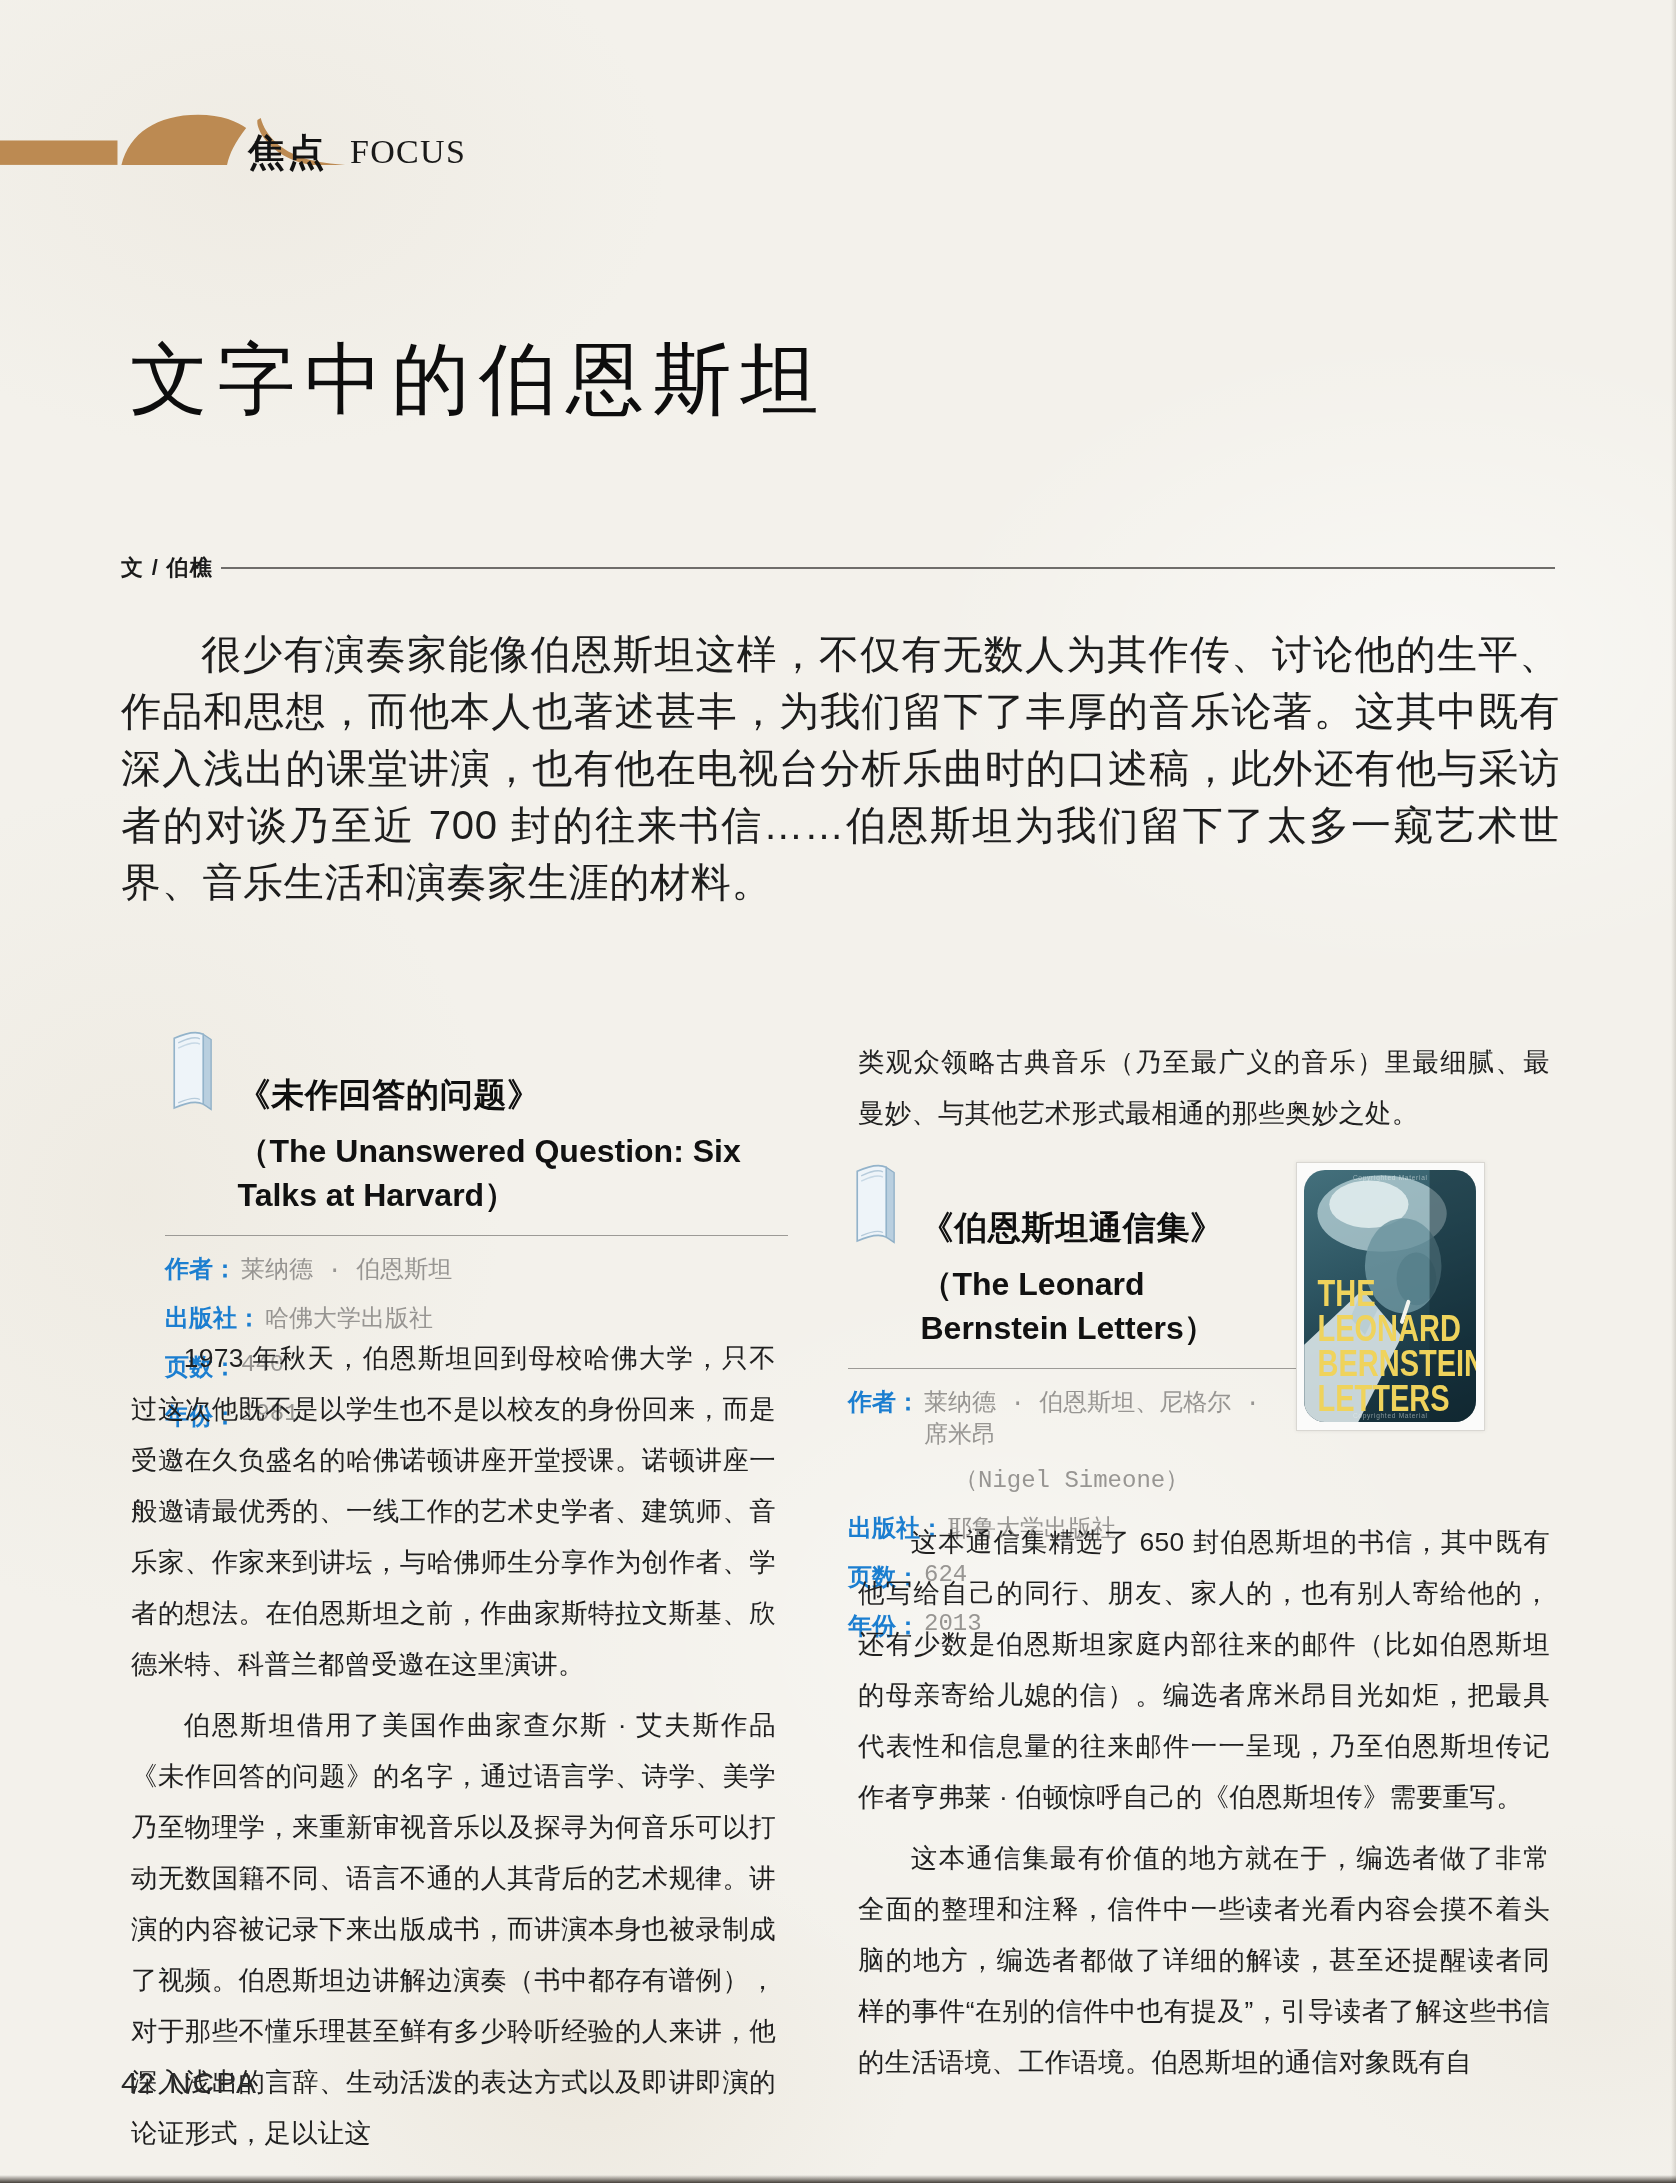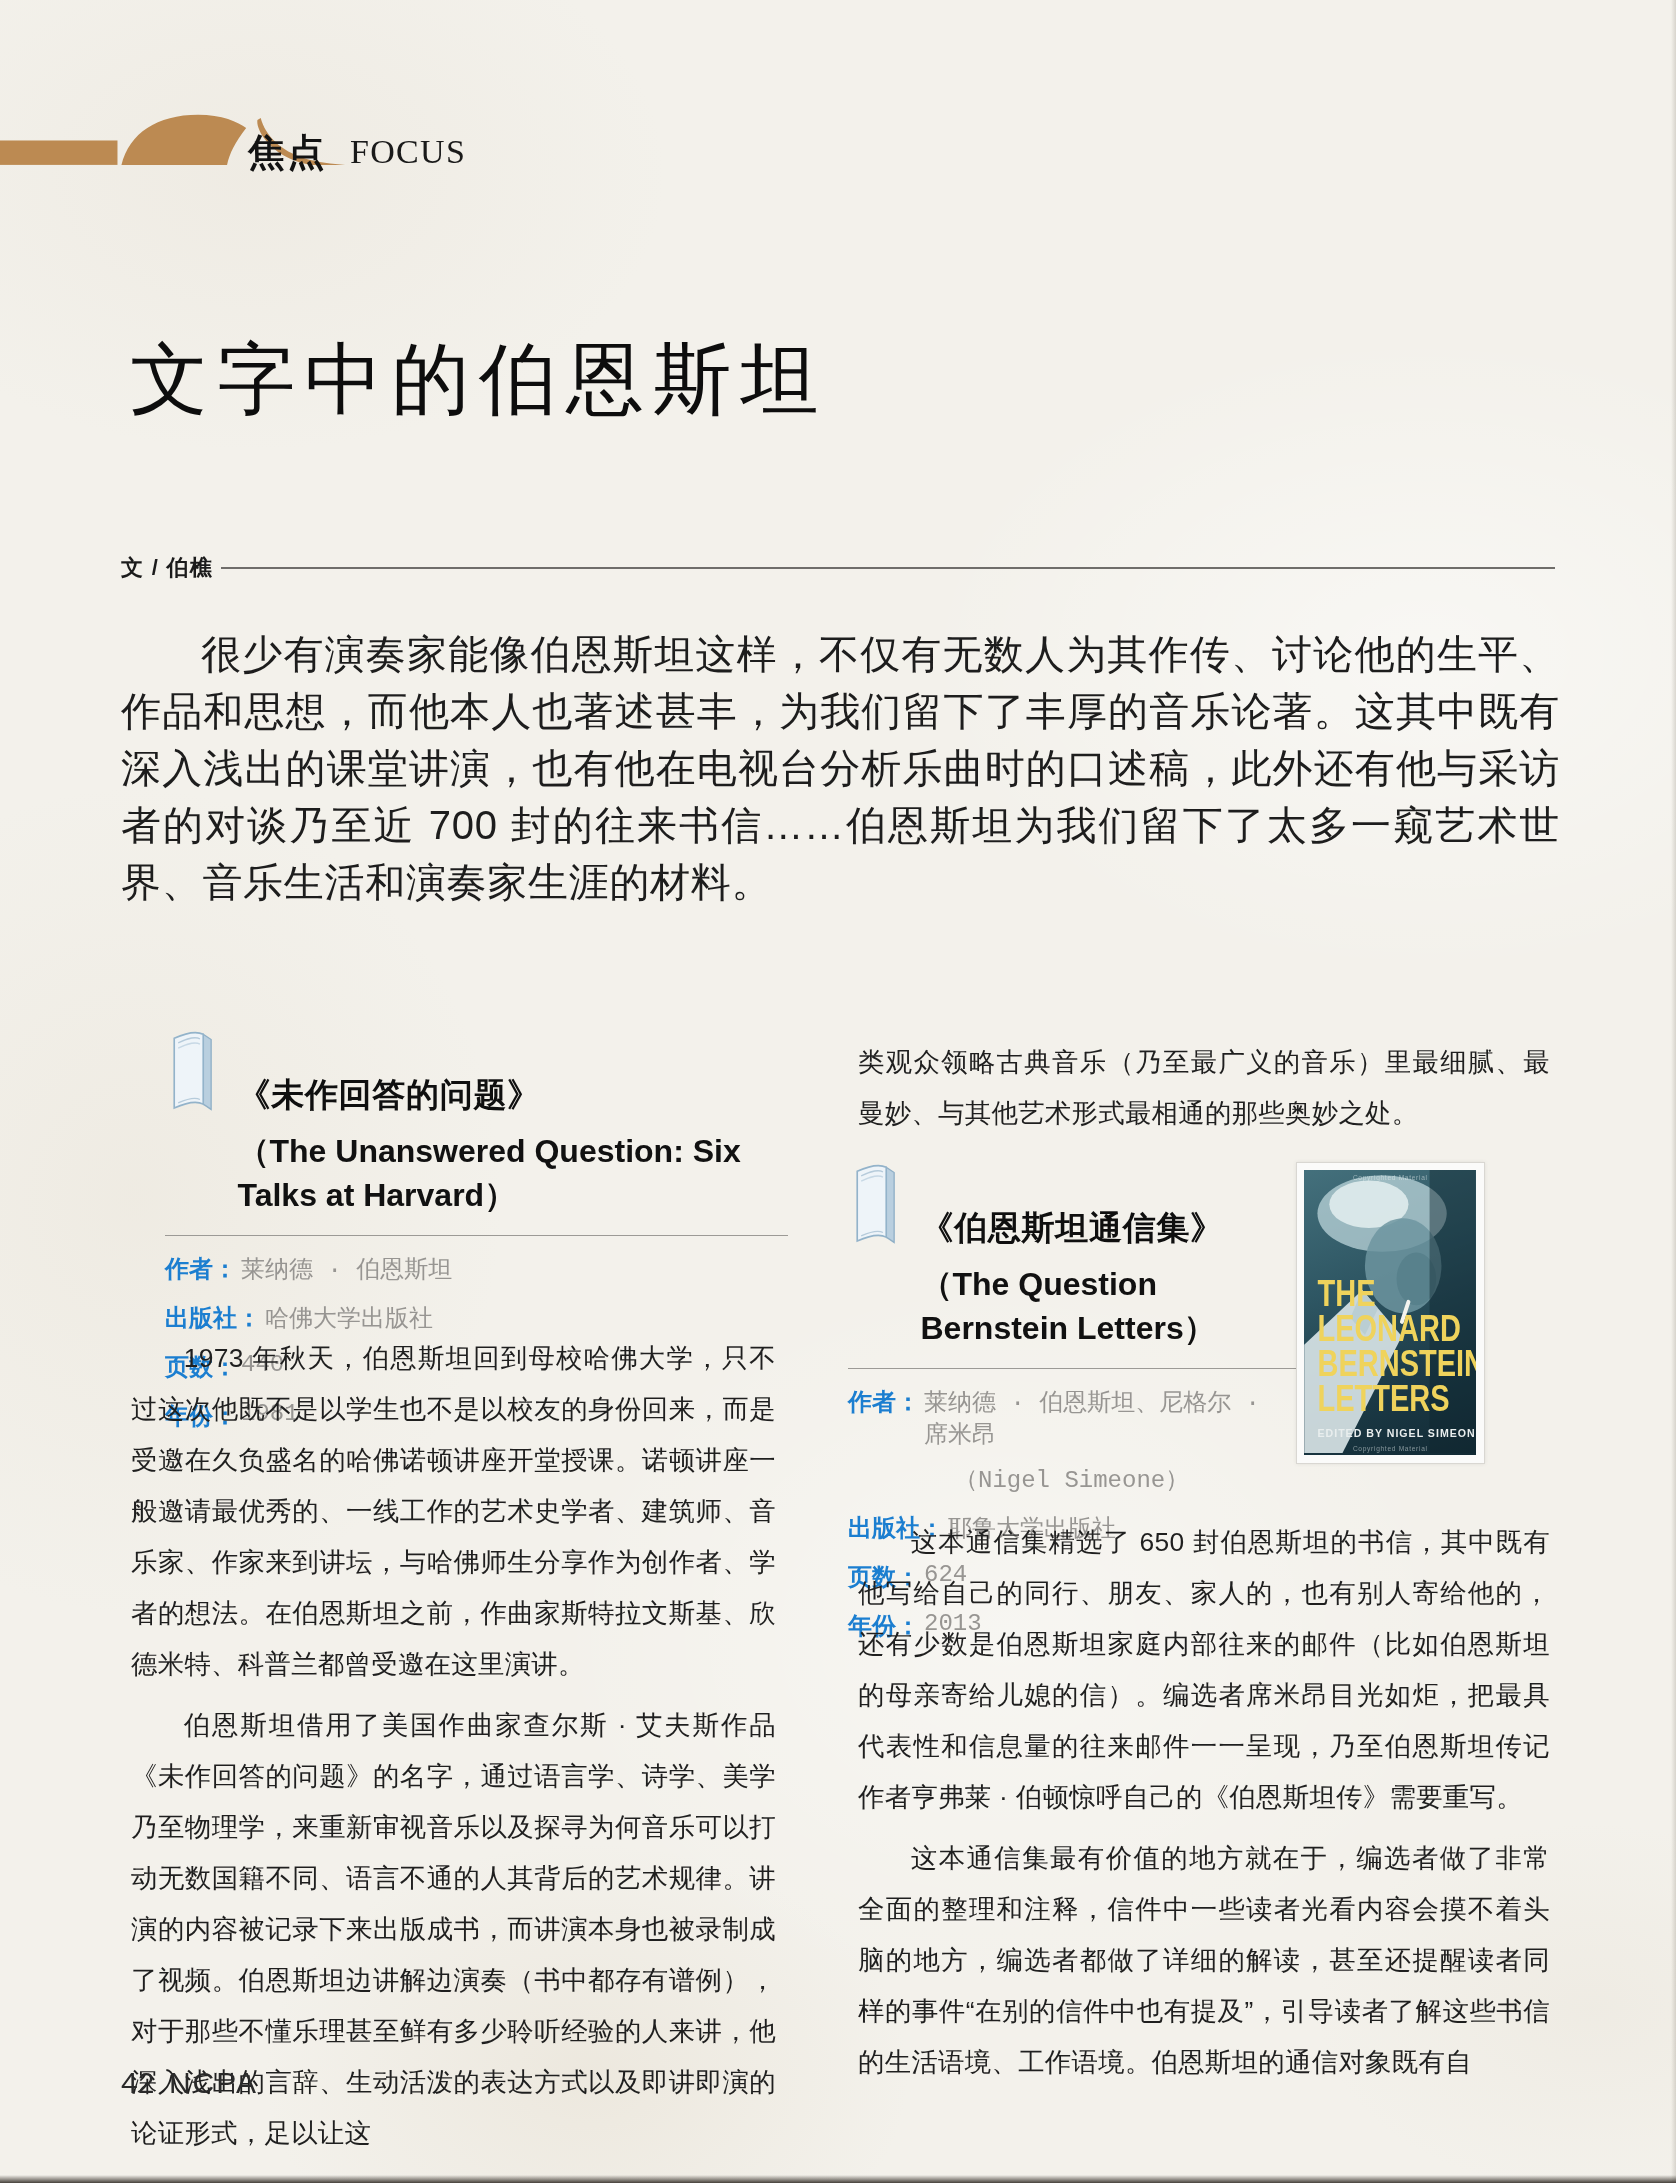--- a/index.html
+++ b/index.html
@@ -70,22 +70,23 @@
   .field-label{color:#1b7ed0;font-weight:bold;white-space:nowrap;}
   .field-value{color:#979592;margin-left:4px;}
   .field-extra{font-size:24px;color:#979592;margin:-4px 0 17px 0;padding-left:106px;}
   
   .cover-frame{
     position:absolute;left:1296px;top:1162px;
     background:#fbfbfa;border:0.7px solid #d9d7d2;
     padding:7.3px;box-shadow:0 0 4px rgba(0,0,0,.08);
   }
   .cover{
-    position:relative;width:172px;height:285px;overflow:hidden;
+    position:relative;width:172px;height:252px;overflow:hidden;
     background:linear-gradient(160deg,#44707c 0%,#2e5663 38%,#1a3844 75%,#122a34 100%);
+    border-radius:21px;
   }
   .cover svg{position:absolute;left:0;top:0;}
   .cover-copyright{
     position:absolute;left:0;width:100%;text-align:center;
     font-size:6.6px;color:rgba(235,243,244,.5);letter-spacing:0.7px;
   }
   .cover-copyright.top{top:4px;}
   .cover-copyright.bottom{bottom:3.3px;}
   .cover-title{
     position:absolute;left:13.2px;top:106px;
@@ -182,21 +183,21 @@
     <div class="book-head">
       <svg class="book-icon" width="58" height="85" viewBox="0 0 88 128">
         <path d="M58,6 L70,14 L70,120 L58,112 Z" fill="#b9cfdf" stroke="#8fafc6" stroke-width="2"></path>
         <path d="M14,12 C34,3 50,2 58,6 L58,112 C50,108 34,109 14,118 Z" fill="#eef4f9" stroke="#93b3ca" stroke-width="2.5"></path>
         <path d="M20,19 C36,11 48,10 53,13" fill="none" stroke="#b6cbdb" stroke-width="2"></path>
         <path d="M20,27 C36,19 48,18 53,21" fill="none" stroke="#c7d8e5" stroke-width="2"></path>
         <path d="M20,110 C36,103 48,102 53,105" fill="none" stroke="#b6cbdb" stroke-width="2"></path>
       </svg>
       <div class="book-titles">
         <div class="book-title-zh">《伯恩斯坦通信集》</div>
-        <div class="book-title-en">（The Question Bernstein Letters）</div>
+        <div class="book-title-en">（The Leonard Bernstein Letters）</div>
       </div>
     </div>
     <div class="book-rule"></div>
     <div class="book-fields">
       <div class="field-row">
         <span class="field-label">作者：</span>
         <span class="field-value">莱纳德 · 伯恩斯坦、尼格尔 · 席米昂</span>
       </div>
       <div class="field-extra">（Nigel Simeone）</div>
       <div class="field-row">

